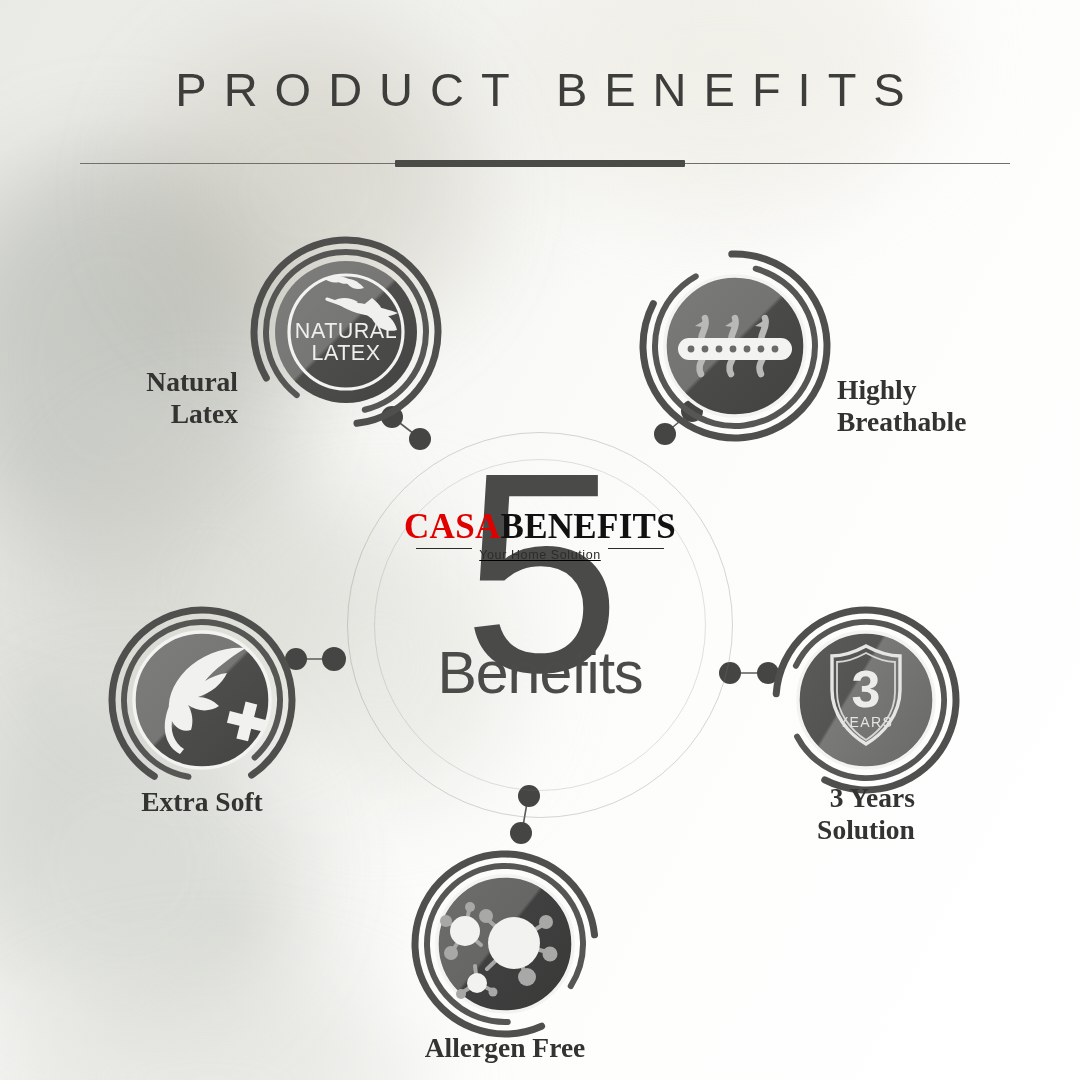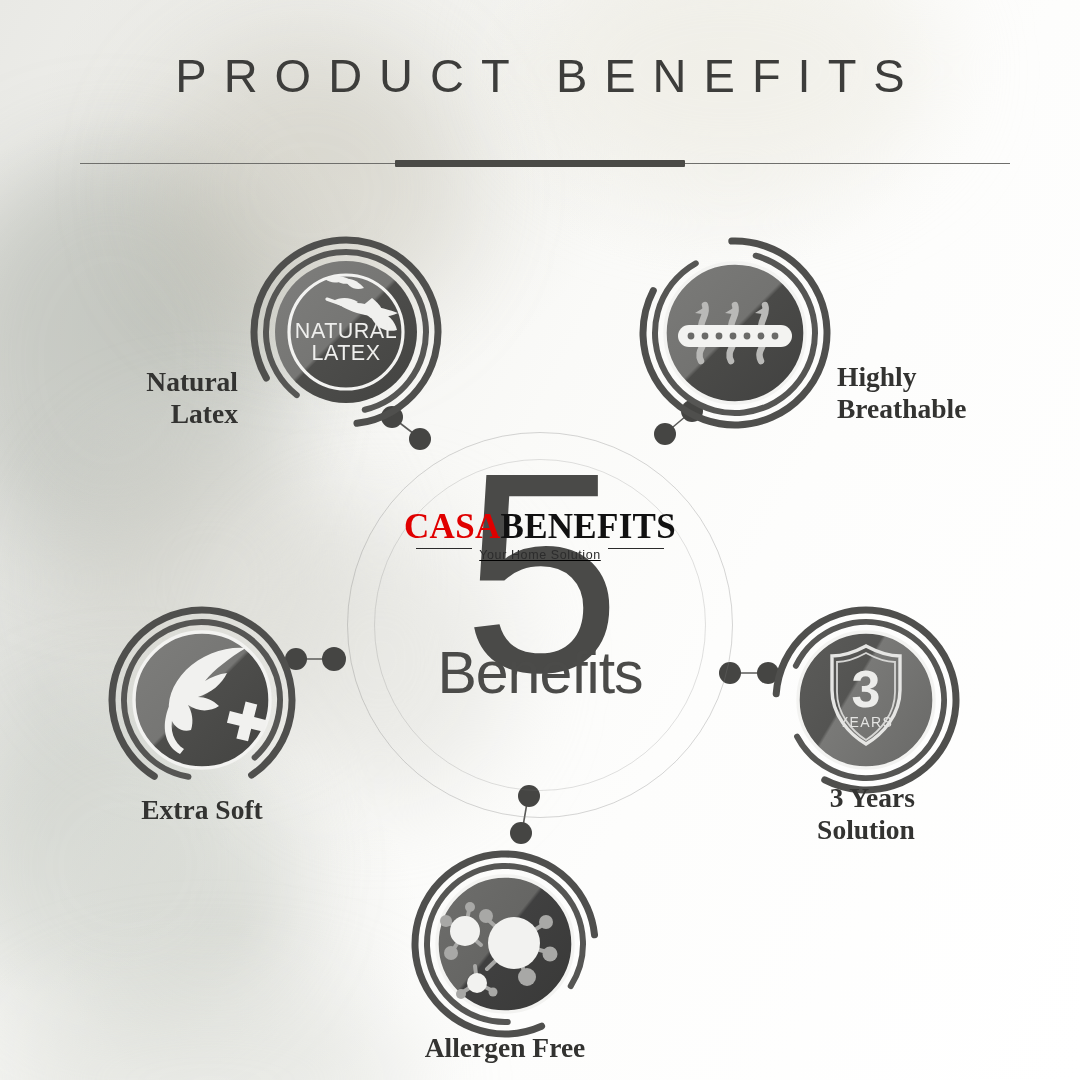--- a/index.html
+++ b/index.html
@@ -37,21 +37,21 @@
   .blob-c { left: -40px;  top: 700px;  width: 330px; height: 330px; background: rgba(168,172,162,0.26); }
   .blob-d { left: 150px;  top: 40px;   width: 320px; height: 300px; background: rgba(176,174,158,0.26); }
   .blob-e { left: 250px;  top: 520px;  width: 260px; height: 280px; background: rgba(222,222,216,0.55); }
   .blob-f { left: 0px;    top: 980px;  width: 420px; height: 200px; background: rgba(210,212,204,0.40); }
   .blob-g { left: 520px;  top: -60px;  width: 420px; height: 260px; background: rgba(238,236,228,0.55); }
 
   
   .header {
     position: absolute;
     left: 0;
-    top: 52px;
+    top: 66px;
     width: 100%;
     text-align: center;
   }
   .title {
     font-family: "Liberation Sans", sans-serif;
     font-size: 47px;
     font-weight: 400;
     letter-spacing: 17px;
     color: #3d3d3b;
     text-indent: 17px;
@@ -174,27 +174,27 @@
     position: absolute;
     font-family: "Liberation Serif", serif;
     font-weight: bold;
     font-size: 27.5px;
     color: #333331;
     line-height: 1.16;
     white-space: nowrap;
   }
   .lbl-natural     { right: 206px; top: 132px; text-align: right; }
   .lbl-breathable  { left: 200px;  top: 126px; text-align: left; }
-  .lbl-extrasoft   { left: 50%;    top: 192px; transform: translateX(-50%); text-align: left; }
+  .lbl-extrasoft   { left: 50%;    top: 184px; transform: translateX(-50%); text-align: left; }
   .lbl-warranty    { left: 50%;    top: 180px; transform: translateX(-50%); text-align: right; }
   .lbl-allergen    { left: 50%;    top: 186px; transform: translateX(-50%); text-align: center; }
 
   
   #node-natural-latex  { left: 248px; top: 234px; }
-  #node-breathable     { left: 637px; top: 235px; }
+  #node-breathable     { left: 637px; top: 248px; }
   #node-extra-soft     { left: 104px; top: 602px; }
   #node-warranty       { left: 768px; top: 602px; }
   #node-allergen       { left: 407px; top: 846px; }
 
   
   .connectors { position: absolute; left: 0; top: 0; width: 1080px; height: 1080px; pointer-events: none; }
 </style>
 </head>
 <body>
 

